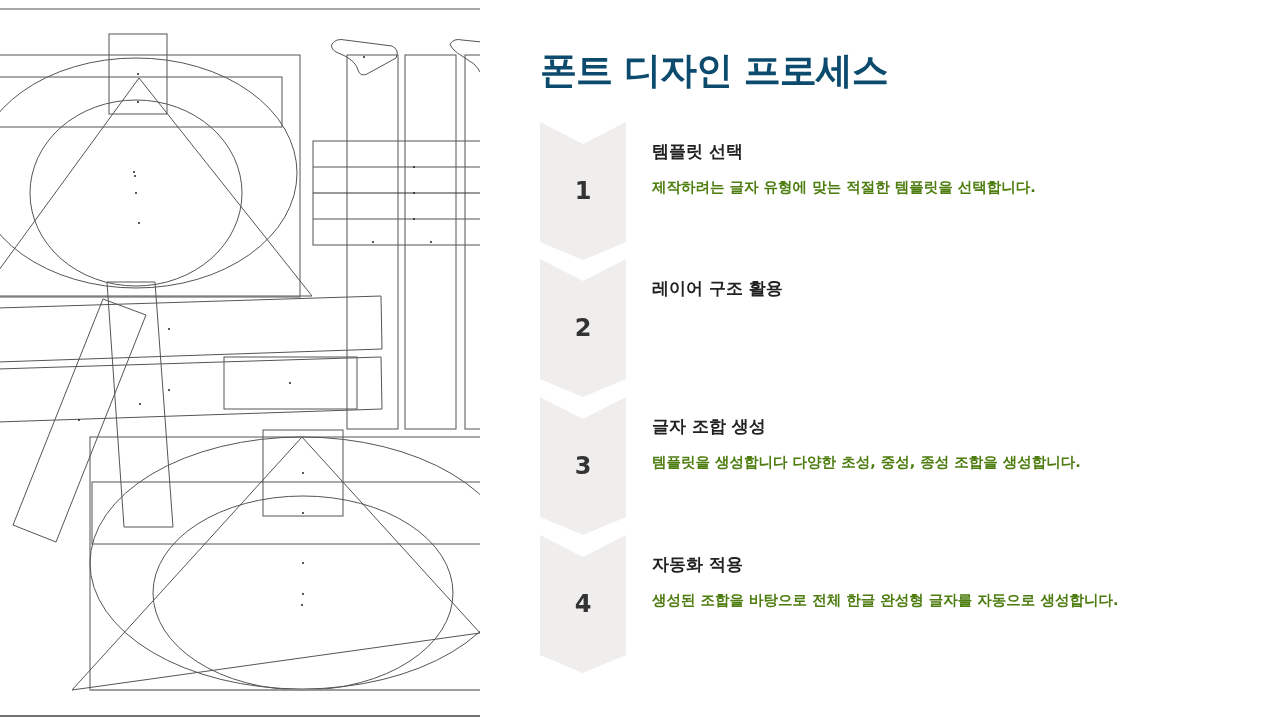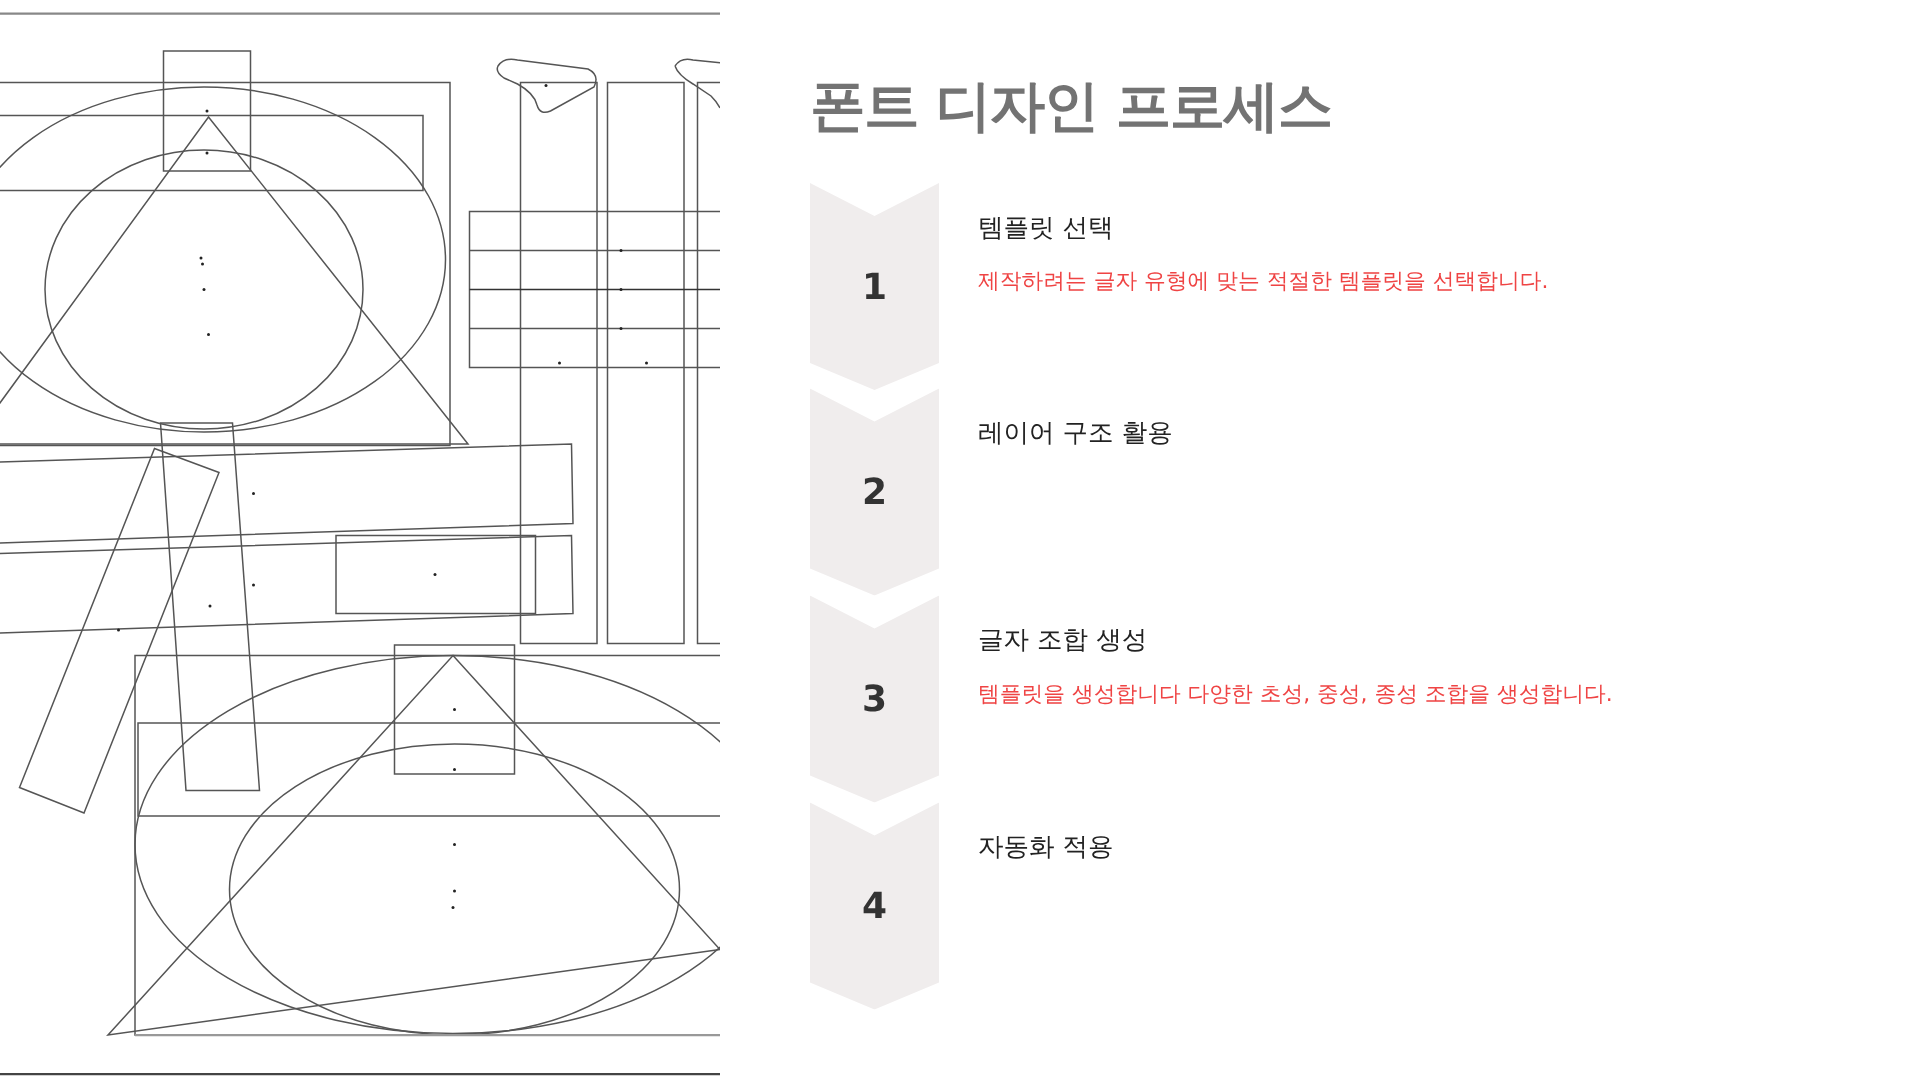--- a/index.html
+++ b/index.html
@@ -1,28 +1,28 @@
 <!DOCTYPE html>
 <html><head>
 <meta charset="utf-8">
 <style>
   html, body { margin:0; padding:0; }
   body { width:1280px; height:720px; background:#ffffff; position:relative; overflow:hidden;
          font-family:"DejaVu Sans", "Liberation Sans", sans-serif; color:#222; }
   .illustration { position:absolute; left:0; top:0; width:480px; height:720px; overflow:hidden; }
   .illustration svg { display:block; }
-  .title { position:absolute; left:540px; top:46px; font-size:37px; font-weight:bold; color:#737373; letter-spacing:-1px; margin:0; }
+  .title { position:absolute; left:540px; top:46px; font-size:37px; font-weight:bold; color:#0c4a6e; letter-spacing:-1px; margin:0; }
   .steps { position:absolute; left:540px; top:122px; width:700px; }
   .step { position:absolute; left:0; width:700px; height:138px; }
   .chevron { position:absolute; left:0; top:0; width:86px; height:138px; }
   .chevron svg { position:absolute; left:0; top:0; }
   .step-number { position:absolute; left:0; top:0; width:86px; height:138px; line-height:138px; text-align:center;
                  font-size:24px; font-weight:bold; color:#333; }
-  .step-title { position:absolute; left:112px; top:18px; font-size:17px; font-weight:normal; color:#222; white-space:nowrap; }
-  .step-desc { position:absolute; left:112px; top:56px; font-size:14.5px; color:#ef4444; white-space:nowrap; }
+  .step-title { position:absolute; left:112px; top:18px; font-size:17px; font-weight:bold; color:#222; white-space:nowrap; }
+  .step-desc { position:absolute; left:112px; top:56px; font-size:14.5px; color:#4d7c0f; white-space:nowrap;font-weight:bold; }
 </style>
 </head>
 <body>
 
 <div class="illustration">
   <svg width="480" height="720" viewBox="0 0 480 720" xmlns="http://www.w3.org/2000/svg" fill="none" stroke="#555" stroke-width="1">
 
     <line x1="0" y1="9" x2="480" y2="9" stroke="#888" stroke-width="1.5"></line>
     <line x1="0" y1="716" x2="480" y2="716" stroke="#444" stroke-width="1.5"></line>
 
@@ -126,15 +126,16 @@
   </div>
 
   <div class="step" style="top:413px;">
     <div class="chevron">
       <svg width="86" height="138" viewBox="0 0 86 138">
           <polygon points="0,0 43,22 86,0 86,120 43,138 0,120" fill="#f0eded"></polygon>
         </svg>
     </div>
     <div class="step-number">4</div>
     <div class="step-title">자동화 적용</div>
+    <div class="step-desc">생성된 조합을 바탕으로 전체 한글 완성형 글자를 자동으로 생성합니다.</div>
   </div>
 
 </div>
 
 </body></html>

